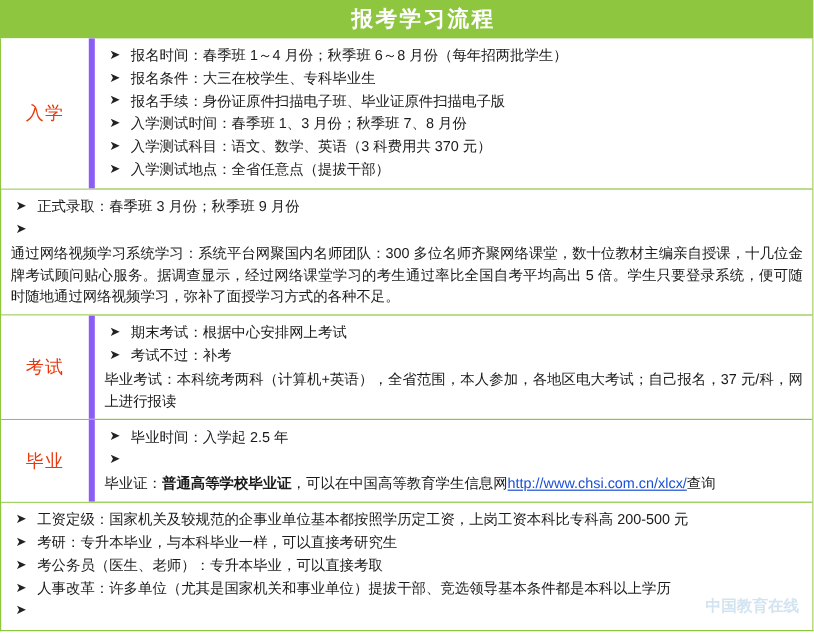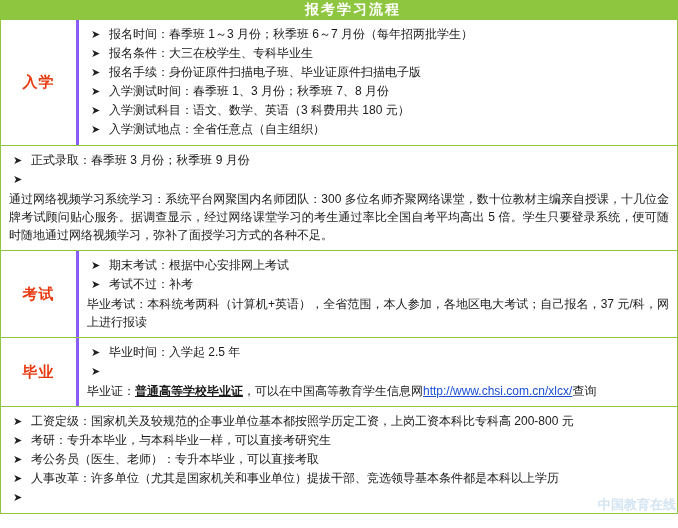--- a/index.html
+++ b/index.html
@@ -8,48 +8,48 @@
     width: 678px; height: 528px;
     background: #ffffff;
     font-family: "Liberation Sans", sans-serif;
   }
   #page {
     width: 678px; height: 528px;
     position: relative;
     overflow: hidden;
   }
   .header {
-    height: 20px;
+    height: 32px;
     background: #8ec63f;
     color: #ffffff;
-    font-size: 14px;
+    font-size: 18px;
     font-weight: bold;
     letter-spacing: 2px;
     display: flex;
     align-items: center;
     justify-content: center;
     padding-left: 28px;
   }
   .table {
     border-left: 1px solid #8ec63f;
     border-right: 1px solid #8ec63f;
     border-bottom: 1px solid #8ec63f;
   }
   .row {
     display: flex;
     border-bottom: 1px solid #8ec63f;
   }
   .row:last-child { border-bottom: none; }
   .cat {
     width: 78px;
     min-width: 78px;
-    border-right: 3px solid #8b5cf6;
+    border-right: 5px solid #8b5cf6;
     background: #ffffff;
     color: #e8380d;
-    font-weight: bold;
+    font-weight: normal;
     font-size: 15px;
     display: flex;
     align-items: center;
     justify-content: center;
     letter-spacing: 1px;
   }
   .content {
     flex: 1;
     padding: 5px 8px 6px 8px;
   }
@@ -71,25 +71,25 @@
     padding-left: 4px;
   }
   .litext { flex: 1; }
   .para {
     font-size: 12px;
     color: #1a1a1a;
     line-height: 18px;
     padding: 1px 0 0 0;
     text-align: justify;
   }
-  .b { font-weight: bold; text-decoration: underline; }
+  .b { font-weight: bold; }
   .link { color: #1a4fd6; text-decoration: underline; }
   .wm2 {
     position: absolute;
-    right: 2px;
+    right: 12px;
     bottom: 14px;
     width: 86px;
     height: 18px;
     opacity: .45;
   }
   .wm2 span {
     display: block;
     font-size: 13px;
     color: #9ec4e0;
     font-weight: bold;
@@ -103,41 +103,41 @@
 
   <div class="header">报考学习流程</div>
 
   <div class="table">
 
     <div class="row">
       <div class="cat">入学</div>
       <div class="content">
         <div class="li">
           <span class="arrow">➤</span>
-          <span class="litext">报名时间：春季班 1～3 月份；秋季班 6～7 月份（每年招两批学生）</span>
+          <span class="litext">报名时间：春季班 1～4 月份；秋季班 6～8 月份（每年招两批学生）</span>
         </div>
         <div class="li">
           <span class="arrow">➤</span>
           <span class="litext">报名条件：大三在校学生、专科毕业生</span>
         </div>
         <div class="li">
           <span class="arrow">➤</span>
           <span class="litext">报名手续：身份证原件扫描电子班、毕业证原件扫描电子版</span>
         </div>
         <div class="li">
           <span class="arrow">➤</span>
           <span class="litext">入学测试时间：春季班 1、3 月份；秋季班 7、8 月份</span>
         </div>
         <div class="li">
           <span class="arrow">➤</span>
-          <span class="litext">入学测试科目：语文、数学、英语（3 科费用共 180 元）</span>
-        </div>
-        <div class="li">
-          <span class="arrow">➤</span>
-          <span class="litext">入学测试地点：全省任意点（自主组织）</span>
+          <span class="litext">入学测试科目：语文、数学、英语（3 科费用共 370 元）</span>
+        </div>
+        <div class="li">
+          <span class="arrow">➤</span>
+          <span class="litext">入学测试地点：全省任意点（提拔干部）</span>
         </div>
       </div>
     </div>
 
     <div class="row">
       <div class="content">
         <div class="li">
           <span class="arrow">➤</span>
           <span class="litext">正式录取：春季班 3 月份；秋季班 9 月份</span>
         </div>
@@ -176,21 +176,21 @@
         <div class="para">
           <span>毕业证：</span><span class="b">普通高等学校毕业证</span><span>，可以在中国高等教育学生信息网</span><a class="link" href="#">http://www.chsi.com.cn/xlcx/</a><span>查询</span>
         </div>
       </div>
     </div>
 
     <div class="row">
       <div class="content">
         <div class="li">
           <span class="arrow">➤</span>
-          <span class="litext">工资定级：国家机关及较规范的企事业单位基本都按照学历定工资，上岗工资本科比专科高 200-800 元</span>
+          <span class="litext">工资定级：国家机关及较规范的企事业单位基本都按照学历定工资，上岗工资本科比专科高 200-500 元</span>
         </div>
         <div class="li">
           <span class="arrow">➤</span>
           <span class="litext">考研：专升本毕业，与本科毕业一样，可以直接考研究生</span>
         </div>
         <div class="li">
           <span class="arrow">➤</span>
           <span class="litext">考公务员（医生、老师）：专升本毕业，可以直接考取</span>
         </div>
         <div class="li">

